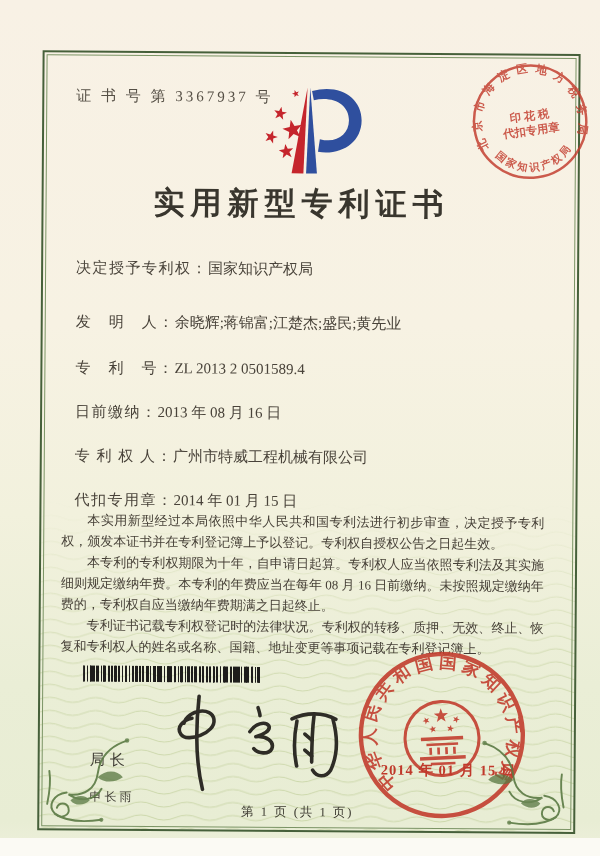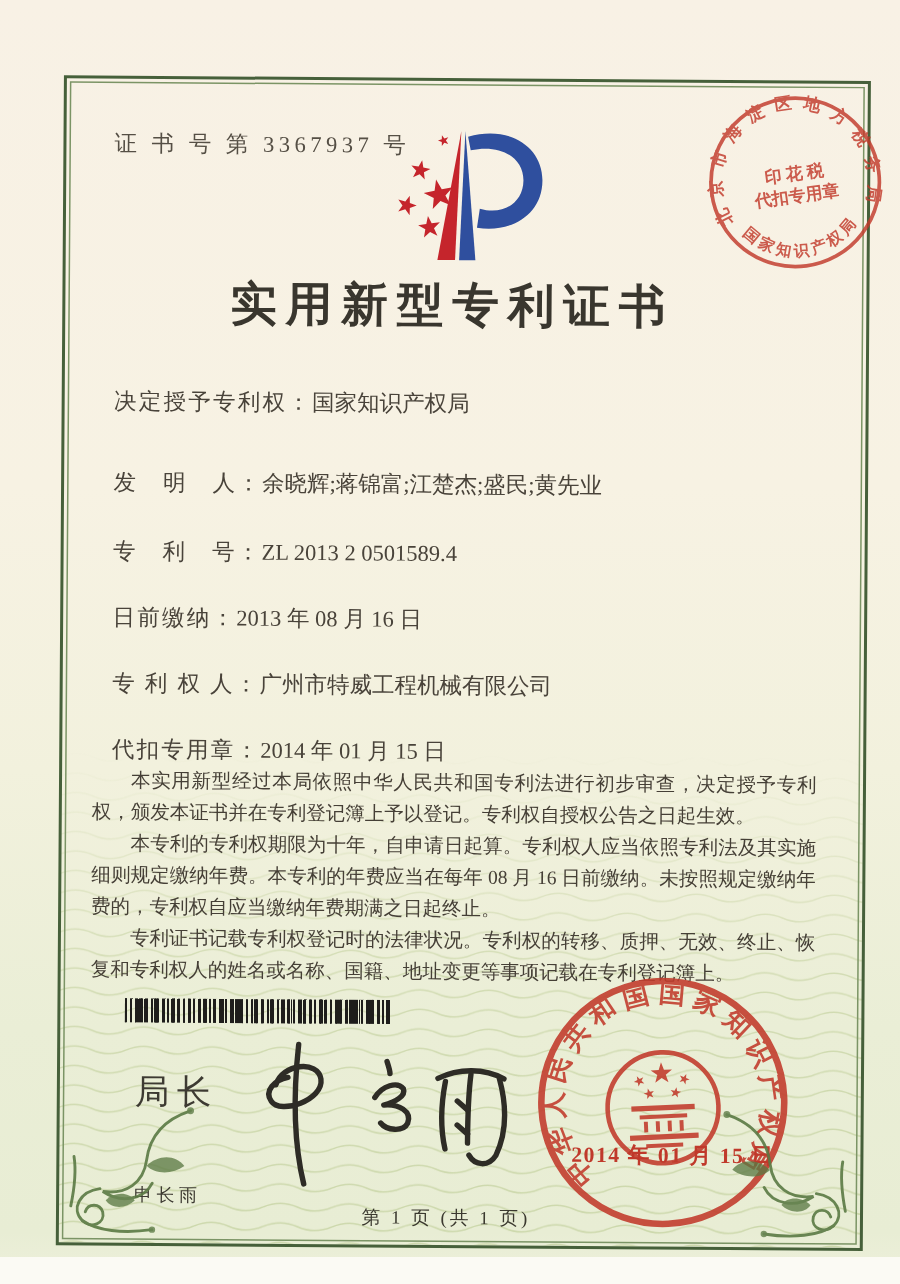--- a/index.html
+++ b/index.html
@@ -30,21 +30,21 @@
   .field-row .flabel{letter-spacing:1.5px;}
   .r1{top:0;} .r2{top:54px;} .r3{top:100px;} .r4{top:144px;} .r5{top:188px;} .r6{top:232px;}
   .paras{position:absolute;left:62px;top:511px;width:483px;font-size:13px;line-height:21px;
          color:#453f36;text-align:justify;}
   .paras p{margin:0;text-indent:2em;}
   .barcode{position:absolute;left:85px;top:667px;width:177px;height:16px;
     background:
       repeating-linear-gradient(90deg,#1e1d1b 0 1.5px,transparent 1.5px 3.5px),
       repeating-linear-gradient(90deg,#1e1d1b 0 1px,transparent 1px 6.5px),
       repeating-linear-gradient(90deg,transparent 0 9px,#1e1d1b 9px 11px);}
-  .director-role{position:absolute;left:92px;top:714px;font-size:23px;letter-spacing:5px;color:#3d3a32;}
+  .director-role{position:absolute;left:92px;top:752px;font-size:15px;letter-spacing:5px;color:#3d3a32;}
   .director-name{position:absolute;left:92px;top:790px;font-size:12px;letter-spacing:3px;color:#3d3a32;}
   .signature{position:absolute;left:156px;top:692px;width:198px;height:108px;}
   .office-seal{position:absolute;left:356px;top:646px;width:176px;height:176px;opacity:.88;
                transform:rotate(-3deg);}
   .seal-date{position:absolute;left:372px;top:760px;width:158px;text-align:center;
              font-size:14.5px;letter-spacing:1px;color:#c0392b;font-weight:600;}
   .flourish{position:absolute;width:92px;height:92px;opacity:.9;}
   .flourish.left{left:44px;top:734px;}
   .flourish.right{right:28px;top:734px;transform:scaleX(-1);}
   .page-footer{position:absolute;left:0;width:100%;top:804px;text-align:center;

